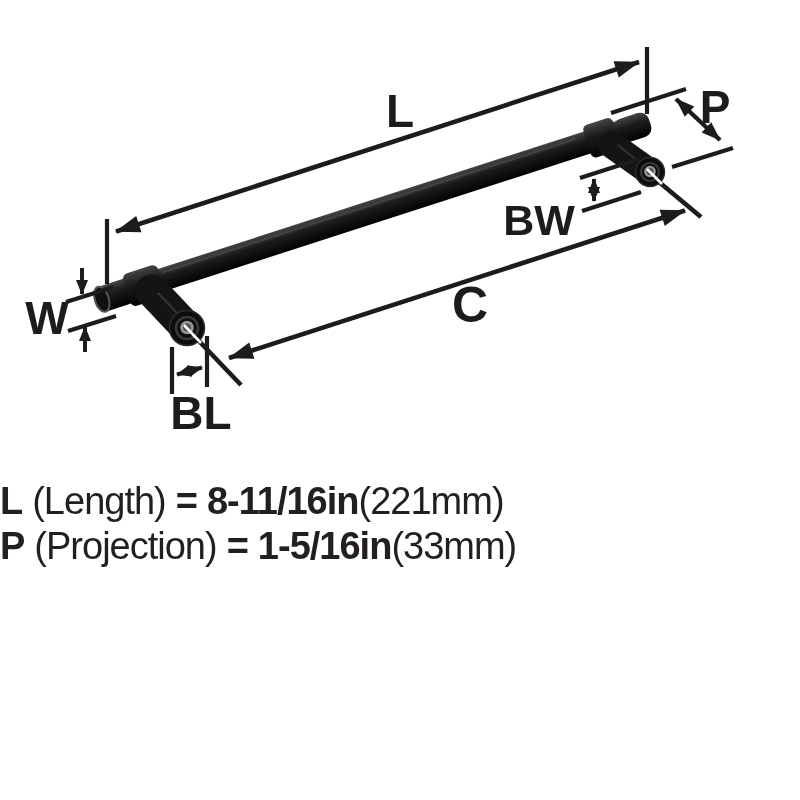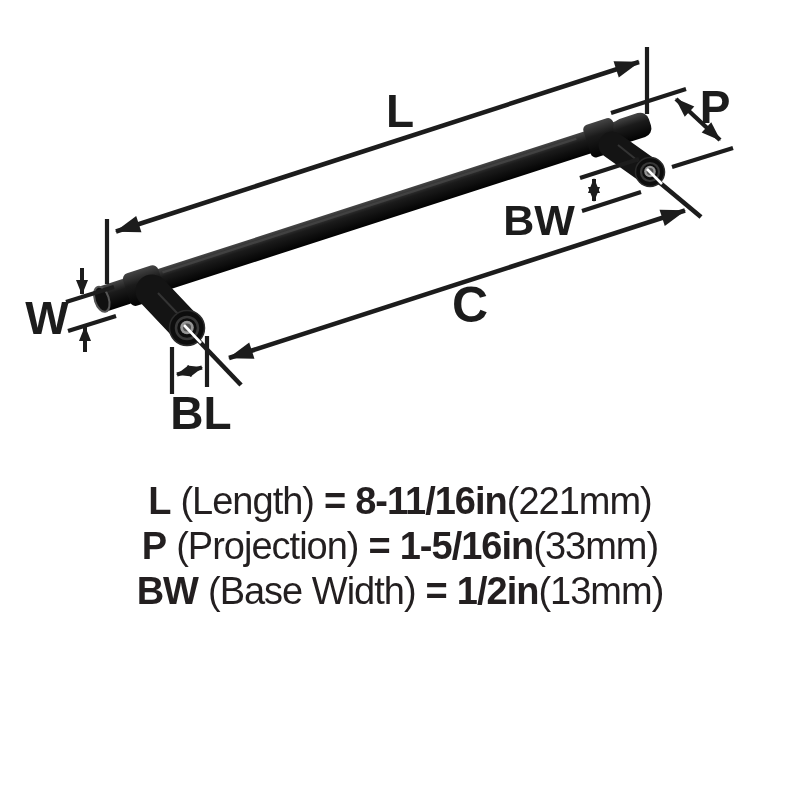--- a/index.html
+++ b/index.html
@@ -17,21 +17,21 @@
     font-family: "Liberation Sans", sans-serif;
     font-weight: 700;
     fill: #1c1c1c;
   }
 
   .legend {
     position: absolute;
     top: 479px;
     left: 0;
     width: 800px;
-    text-align: center;
+    text-align: left;
     color: #231f20;
   }
   .lrow {
     height: 45px;
     line-height: 45px;
     font-size: 38px;
     letter-spacing: -1px;
     white-space: nowrap;
   }
   .lrow .seg { display: inline; }
@@ -141,18 +141,15 @@
     <text class="dim-label" x="201" y="429" font-size="46" text-anchor="middle">BL</text>
   </svg>
 
   <div class="legend">
     <div class="lrow">
       <span class="seg b">L</span><span class="seg r">(Length)</span><span class="seg b">=</span><span class="seg b">8-11/16in</span><span class="seg r metric">(221mm)</span>
     </div>
     <div class="lrow">
       <span class="seg b">P</span><span class="seg r">(Projection)</span><span class="seg b">=</span><span class="seg b">1-5/16in</span><span class="seg r metric">(33mm)</span>
     </div>
-    <div class="lrow">
-      <span class="seg b">BW</span><span class="seg r">(Base Width)</span><span class="seg b">=</span><span class="seg b">1/2in</span><span class="seg r metric">(13mm)</span>
-    </div>
   </div>
 
 </div>
 
 </body></html>

